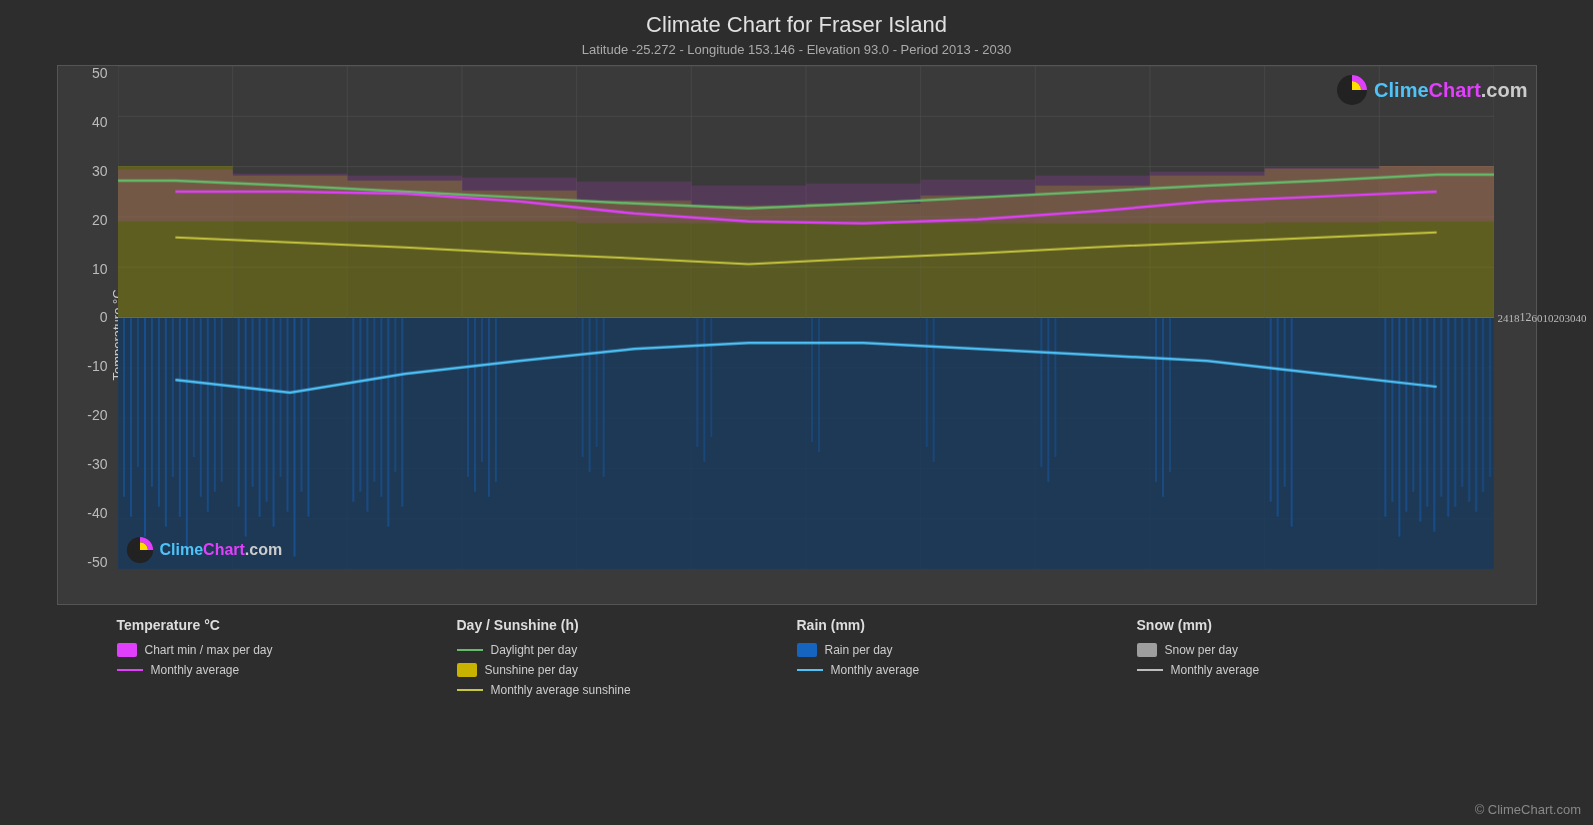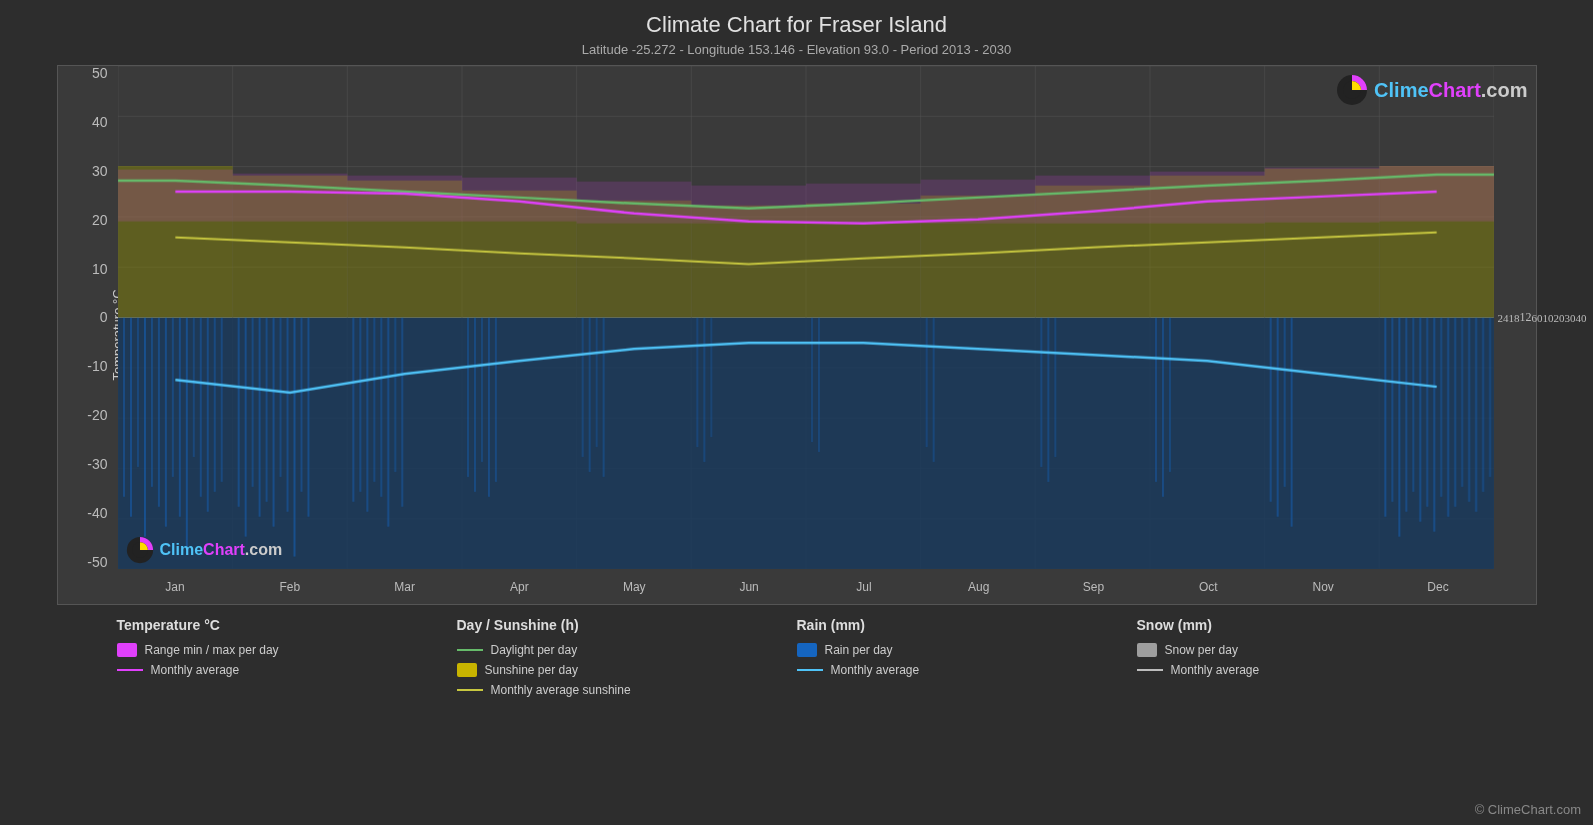--- a/index.html
+++ b/index.html
@@ -436,44 +436,30 @@
     <div class="logo-bottom-left">
       <svg class="logo-icon-small" viewBox="0 0 32 32">
         <circle cx="16" cy="16" r="15" fill="#222"></circle>
         <path d="M16 1 A15 15 0 0 1 31 16 L16 16 Z" fill="#e040fb"></path>
         <circle cx="16" cy="16" r="9" fill="#222"></circle>
         <path d="M16 7 A9 9 0 0 1 25 16 L16 16 Z" fill="#ffdd00"></path>
       </svg>
       <span class="logo-text-small" style="color:#4fc3f7;">Clime<span style="color:#e040fb;">Chart</span><span style="color:#ccc;">.com</span></span>
     </div>
 
-    <div class="x-axis">
-      <div class="x-axis-month">Jan</div>
-      <div class="x-axis-month">Feb</div>
-      <div class="x-axis-month">Mar</div>
-      <div class="x-axis-month">Apr</div>
-      <div class="x-axis-month">May</div>
-      <div class="x-axis-month">Jun</div>
-      <div class="x-axis-month">Jul</div>
-      <div class="x-axis-month">Aug</div>
-      <div class="x-axis-month">Sep</div>
-      <div class="x-axis-month">Oct</div>
-      <div class="x-axis-month">Nov</div>
-      <div class="x-axis-month">Dec</div>
-    </div>
 
   </div>
 
   <div class="legend-area">
 
     <div class="legend-group">
       <div class="legend-title">Temperature °C</div>
       <div class="legend-item">
         <div class="legend-swatch" style="background:#e040fb;"></div>
-        <span>Range min / max per day</span>
+        <span>Chart min / max per day</span>
       </div>
       <div class="legend-item">
         <div class="legend-line" style="background:#e040fb;"></div>
         <span>Monthly average</span>
       </div>
     </div>
 
     <div class="legend-group">
       <div class="legend-title">Day / Sunshine (h)</div>
       <div class="legend-item">

